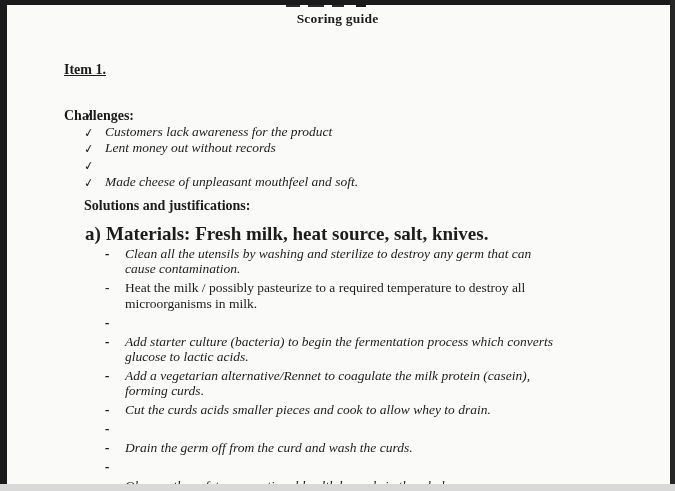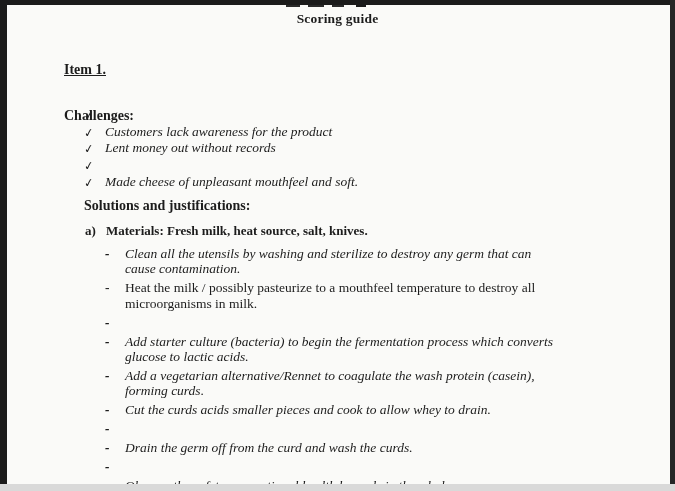--- a/index.html
+++ b/index.html
@@ -55,21 +55,21 @@
   }
   .check {
     flex: 0 0 21px; font-style: normal; font-size: 12px;
     transform: rotate(-8deg); color: #222; padding-top: 1px;
   }
 
   .solutions-heading {
     position: absolute; left: 84px; top: 198px;
     font-weight: bold; font-size: 14px;
   }
-  .part-line { position: absolute; left: 85px; top: 223px; font-size: 13px; font-weight: bold; }
+  .part-line { position: absolute; left: 85px; top: 223px; font-size: 19px; font-weight: bold; }
   .part-label { display: inline-block; width: 21px; }
 
   .solution-list {
     position: absolute; left: 103px; top: 246px; width: 462px;
     list-style: none; margin: 0; padding: 0;
   }
   .solution-list li {
     display: flex; align-items: flex-start;
     font-size: 13.5px; font-style: italic;
     line-height: 15.4px; margin-bottom: 3.5px;
@@ -120,32 +120,32 @@
     <span class="part-label">a)</span><span>Materials: Fresh milk, heat source, salt, knives.</span>
   </div>
 
   <ul class="solution-list">
     <li>
       <span class="dash">-</span>
       <span>Clean all the utensils by washing and sterilize to destroy any germ that can cause contamination.</span>
     </li>
     <li class="upright">
       <span class="dash">-</span>
-      <span>Heat the milk / possibly pasteurize to a mouthfeel temperature to destroy all microorganisms in milk.</span>
+      <span>Heat the milk / possibly pasteurize to a required temperature to destroy all microorganisms in milk.</span>
     </li>
     <li>
       <span class="dash">-</span>
     </li>
     <li>
       <span class="dash">-</span>
       <span>Add starter culture (bacteria) to begin the fermentation process which converts glucose to lactic acids.</span>
     </li>
     <li>
       <span class="dash">-</span>
-      <span>Add a vegetarian alternative/Rennet to coagulate the wash protein (casein), forming curds.</span>
+      <span>Add a vegetarian alternative/Rennet to coagulate the milk protein (casein), forming curds.</span>
     </li>
     <li>
       <span class="dash">-</span>
       <span>Cut the curds acids smaller pieces and cook to allow whey to drain.</span>
     </li>
     <li>
       <span class="dash">-</span>
     </li>
     <li>
       <span class="dash">-</span>

